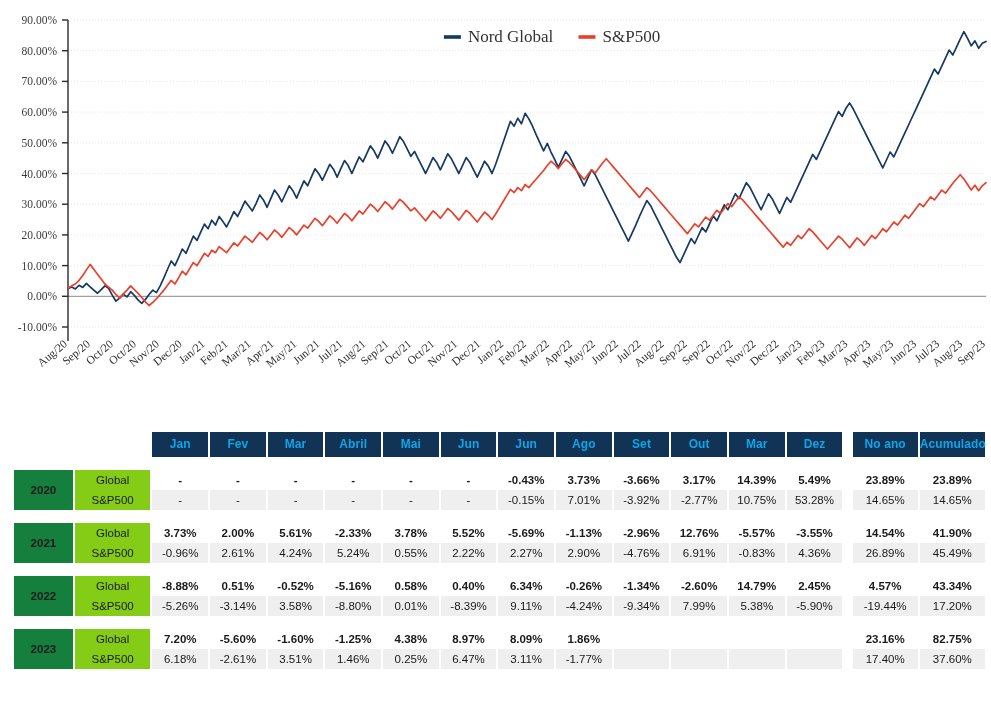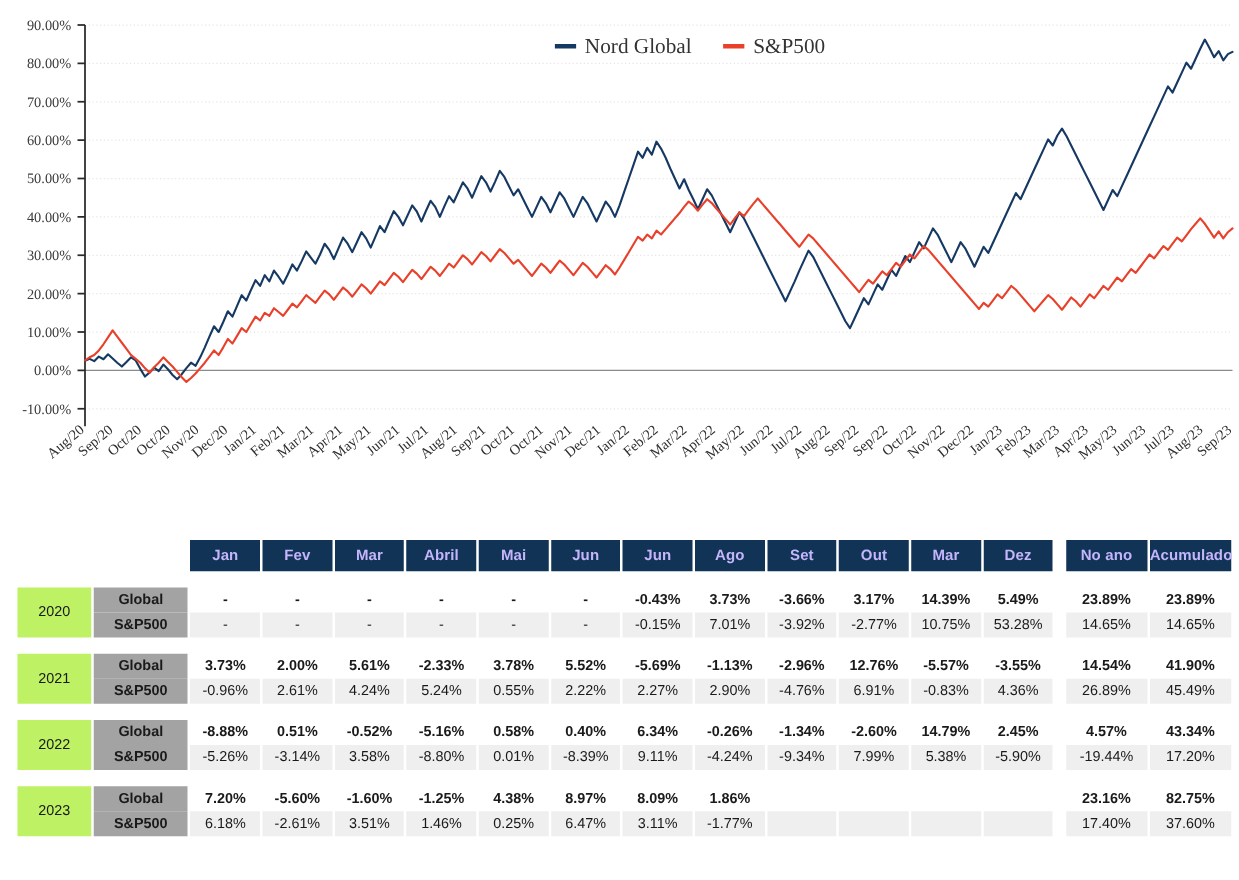--- a/index.html
+++ b/index.html
@@ -58,51 +58,51 @@
     table-layout: fixed;
     font-size: 11.5px;
   }
   table.perf col.c-year   { width: 56px; }
   table.perf col.c-idx    { width: 72px; }
   table.perf col.c-mon    { width: 53px; }
   table.perf col.c-tot    { width: 62px; }
 
   table.perf th {
     background: #113355;
-    color: #c4b5fd;
+    color: #0ea5e9;
     font-weight: bold;
     font-size: 12px;
     text-align: center;
     padding: 5px 0 6px 0;
     letter-spacing: .1px;
   }
   th.spacer-h, td.spacer-h {
     background: transparent !important;
     width: 6px;
     padding: 0 !important;
   }
   table.perf td {
     text-align: center;
     padding: 4px 4px;
     font-size: 11.5px;
     color: #1a1a1a;
     white-space: nowrap;
   }
   td.year-cell {
-    background: #bef264;
+    background: #15803d;
     color: #ffffff;
-    font-weight: normal;
+    font-weight: bold;
     font-size: 12.5px;
     text-align: center;
     vertical-align: middle;
   }
   td.idx-cell {
-    background: #a3a3a3;
+    background: #84cc16;
     color: #ffffff;
-    font-weight: bold;
+    font-weight: normal;
     font-size: 12px;
     text-align: center;
   }
   tr.row-global td.val { font-weight: bold; background: #ffffff; }
   tr.row-spx    td.val { font-weight: normal; background: #efefef; }
   tr.gap td {
     height: 13px;
     padding: 0;
     background: transparent;
     border: none;

